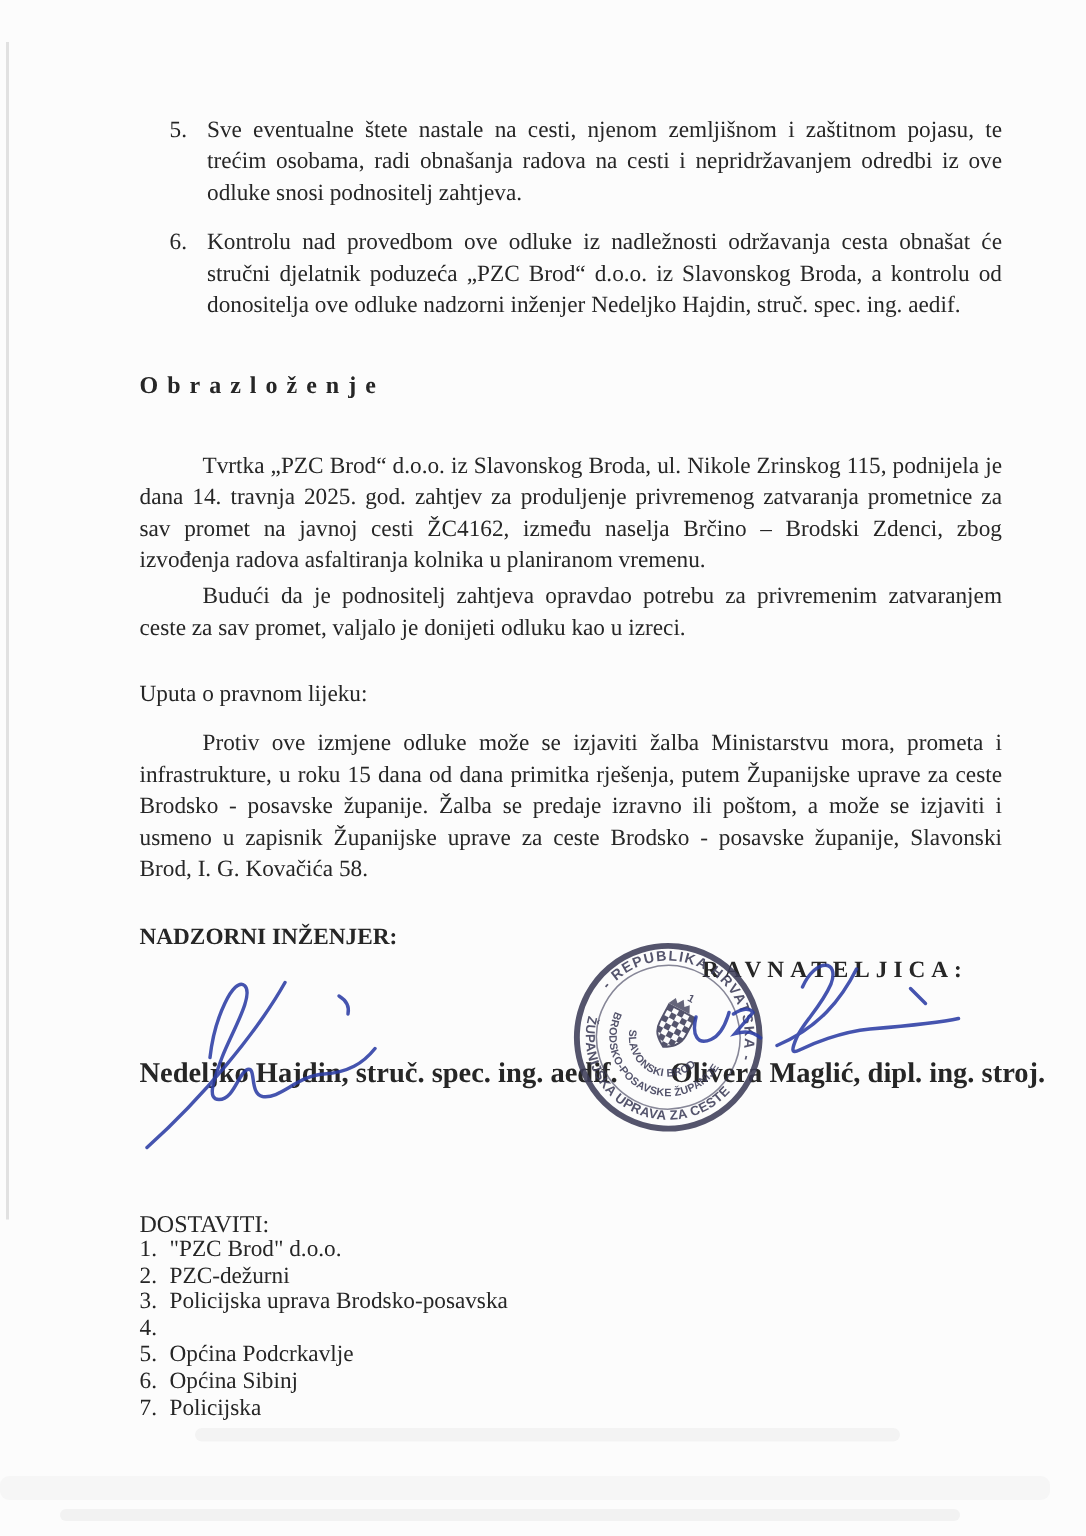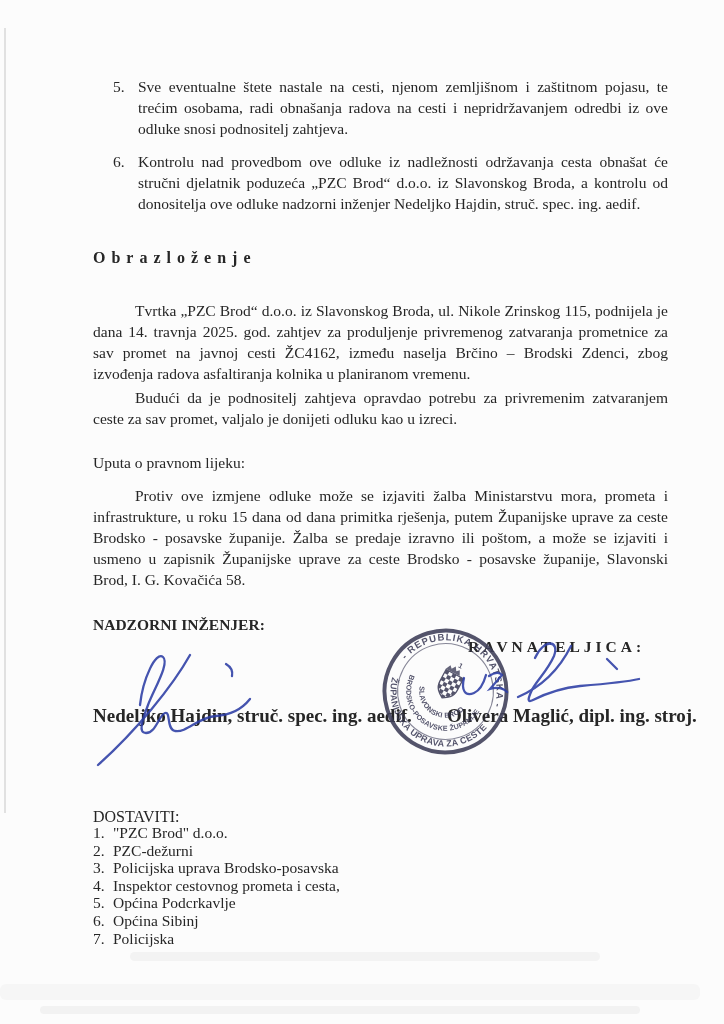--- a/index.html
+++ b/index.html
@@ -129,21 +129,20 @@
   </div>
   <div class="row">
     <span class="dnum">3.</span>
     <span>Policijska uprava Brodsko-posavska</span>
   </div>
   <div class="row">
     <span class="dnum"></span>
   </div>
   <div class="row">
     <span class="dnum">4.</span>
-    <span>Inspektor cestovnog prometa i cesta,</span>
   </div>
   <div class="row">
     <span class="dnum">5.</span>
     <span>Općina Podcrkavlje</span>
   </div>
   <div class="row">
     <span class="dnum">6.</span>
     <span>Općina Sibinj</span>
   </div>
   <div class="row">

